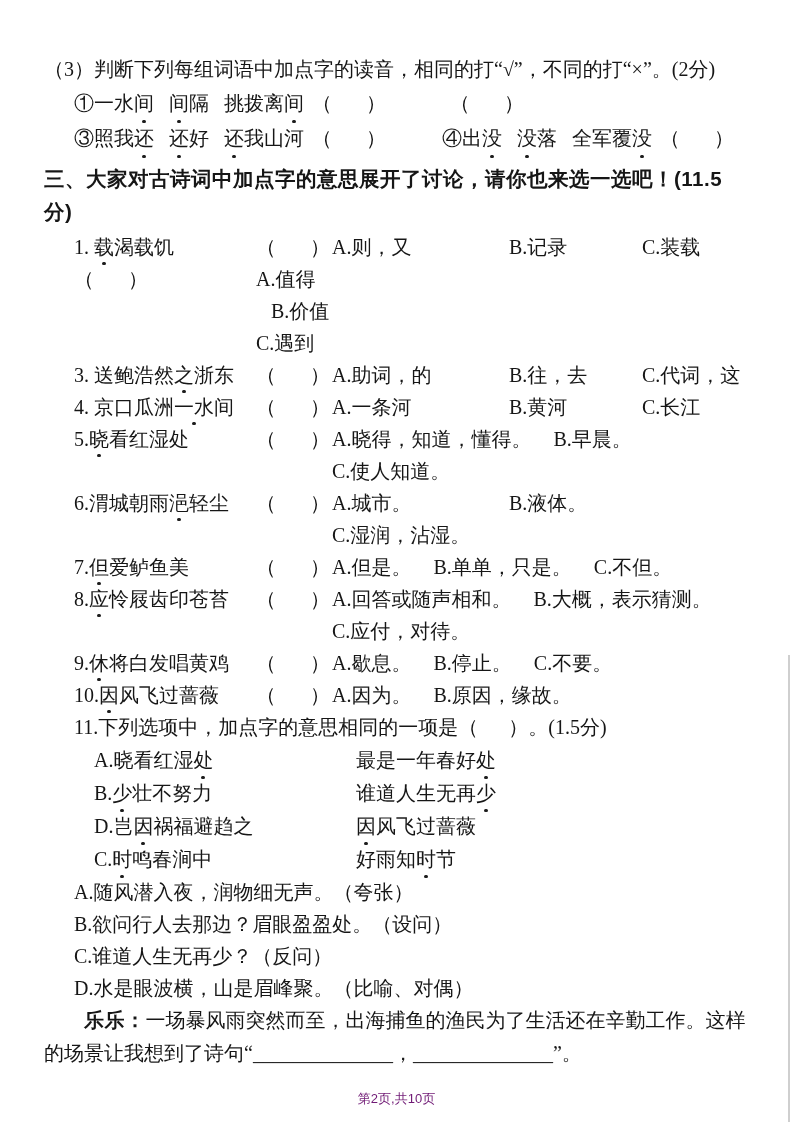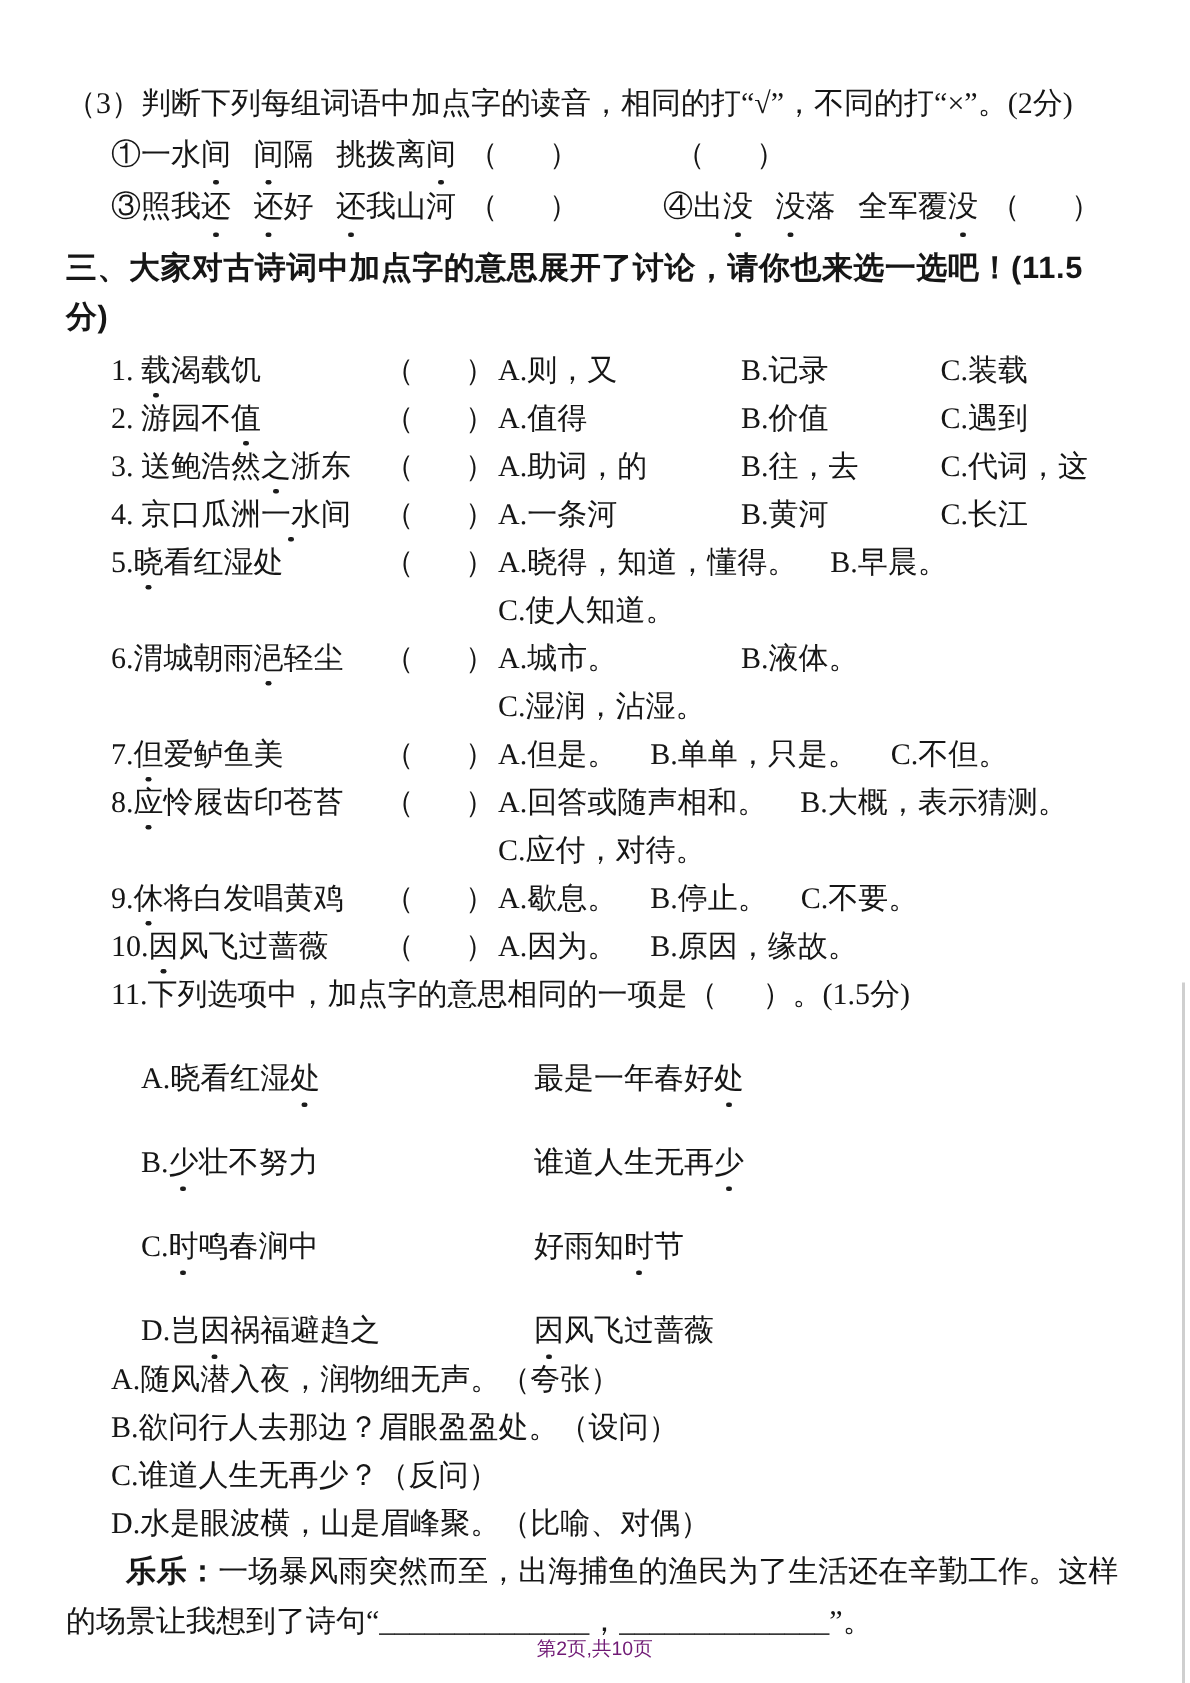--- a/index.html
+++ b/index.html
@@ -34,27 +34,27 @@
     font-family:"Liberation Sans","DejaVu Sans",sans-serif;
     font-weight:700;font-size:20.5px;
     margin:6px 0 3px 0;line-height:33px;letter-spacing:0.5px;
   }
 
   
   .qrow{display:grid;grid-template-columns:182px 76px 1fr;margin-left:30px;line-height:32px;align-items:start;}
   .qrow .bracket{width:74px;margin-left:0;}
   .opts{display:block;}
   .opts .c1{display:inline-block;width:162px;}
-  .opts .c2{display:inline-block;width:133px;}
+  .opts .c2{display:inline-block;width:133px;margin-left:15px;}
   .opts .c3{display:inline-block;}
   .opts .f{display:inline-block;margin-right:22px;}
   .opts .f:last-child{margin-right:0;}
 
   .q11-stem{margin:0 0 0 30px;line-height:33px;}
-  .pair{display:grid;grid-template-columns:262px 1fr;margin-left:50px;line-height:33px;margin-top:23px;}
+  .pair{display:grid;grid-template-columns:262px 1fr;margin-left:50px;line-height:33px;}
 
   
   .optline{margin:0 0 0 30px;line-height:32px;}
 
   
   .para{margin:0;line-height:33px;text-indent:2em;}
   .pname{font-family:"Liberation Sans","DejaVu Sans",sans-serif;font-weight:700;letter-spacing:0.5px;}
 
   .page-footer{
     position:absolute;left:0;right:0;bottom:14px;text-align:center;
@@ -108,21 +108,20 @@
   <div class="qrow">
       <span data-bind-rich="three.items.0.phrase"><span>1. </span><span class="emdot">载</span><span>渴载饥</span></span>
       <span class="bracket">
         <span data-bind="page.paren_open">（</span>
         <span data-bind="page.paren_close">）</span>
       </span>
       <span class="opts"><span class="c1" data-bind="three.items.0.options.0">A.则，又</span><span class="c2" data-bind="three.items.0.options.1">B.记录</span><span class="c3" data-bind="three.items.0.options.2">C.装载</span></span>
     </div>
 
   <div class="qrow">
-      <span data-bind-rich="three.items.1.phrase"><span>2. 游园不</span><span class="emdot">值</span></span>
       <span class="bracket">
         <span data-bind="page.paren_open">（</span>
         <span data-bind="page.paren_close">）</span>
       </span>
       <span class="opts"><span class="c1" data-bind="three.items.1.options.0">A.值得</span><span class="c2" data-bind="three.items.1.options.1">B.价值</span><span class="c3" data-bind="three.items.1.options.2">C.遇到</span></span>
     </div>
 
   <div class="qrow">
       <span data-bind-rich="three.items.2.phrase"><span>3. 送鲍浩然</span><span class="emdot">之</span><span>浙东</span></span>
       <span class="bracket">
@@ -199,26 +198,26 @@
 
   <div class="pair">
       <span data-bind-rich="three.q11.pairs.0.left"><span>A.晓看红湿</span><span class="emdot">处</span></span>
       <span data-bind-rich="three.q11.pairs.0.right"><span>最是一年春好</span><span class="emdot">处</span></span>
     </div>
   <div class="pair">
       <span data-bind-rich="three.q11.pairs.1.left"><span>B.</span><span class="emdot">少</span><span>壮不努力</span></span>
       <span data-bind-rich="three.q11.pairs.1.right"><span>谁道人生无再</span><span class="emdot">少</span></span>
     </div>
   <div class="pair">
+      <span data-bind-rich="three.q11.pairs.3.left"><span>D.岂</span><span class="emdot">因</span><span>祸福避趋之</span></span>
+      <span data-bind-rich="three.q11.pairs.3.right"><span class="emdot">因</span><span>风飞过蔷薇</span></span>
+    </div>
+  <div class="pair">
       <span data-bind-rich="three.q11.pairs.2.left"><span>C.</span><span class="emdot">时</span><span>鸣春涧中</span></span>
       <span data-bind-rich="three.q11.pairs.2.right"><span>好雨知</span><span class="emdot">时</span><span>节</span></span>
-    </div>
-  <div class="pair">
-      <span data-bind-rich="three.q11.pairs.3.left"><span>D.岂</span><span class="emdot">因</span><span>祸福避趋之</span></span>
-      <span data-bind-rich="three.q11.pairs.3.right"><span class="emdot">因</span><span>风飞过蔷薇</span></span>
     </div>
 
 
   <p class="optline" data-bind="four.items.0">A.随风潜入夜，润物细无声。（夸张）</p>
   <p class="optline" data-bind="four.items.1">B.欲问行人去那边？眉眼盈盈处。（设问）</p>
   <p class="optline" data-bind="four.items.2">C.谁道人生无再少？（反问）</p>
   <p class="optline" data-bind="four.items.3">D.水是眼波横，山是眉峰聚。（比喻、对偶）</p>
 
 
   <p class="para"><b class="pname" data-bind="five.paragraphs.0.name">乐乐：</b><span data-bind="five.paragraphs.0.text">一场暴风雨突然而至，出海捕鱼的渔民为了生活还在辛勤工作。这样的场景让我想到了诗句“______________，______________”。</span></p>

